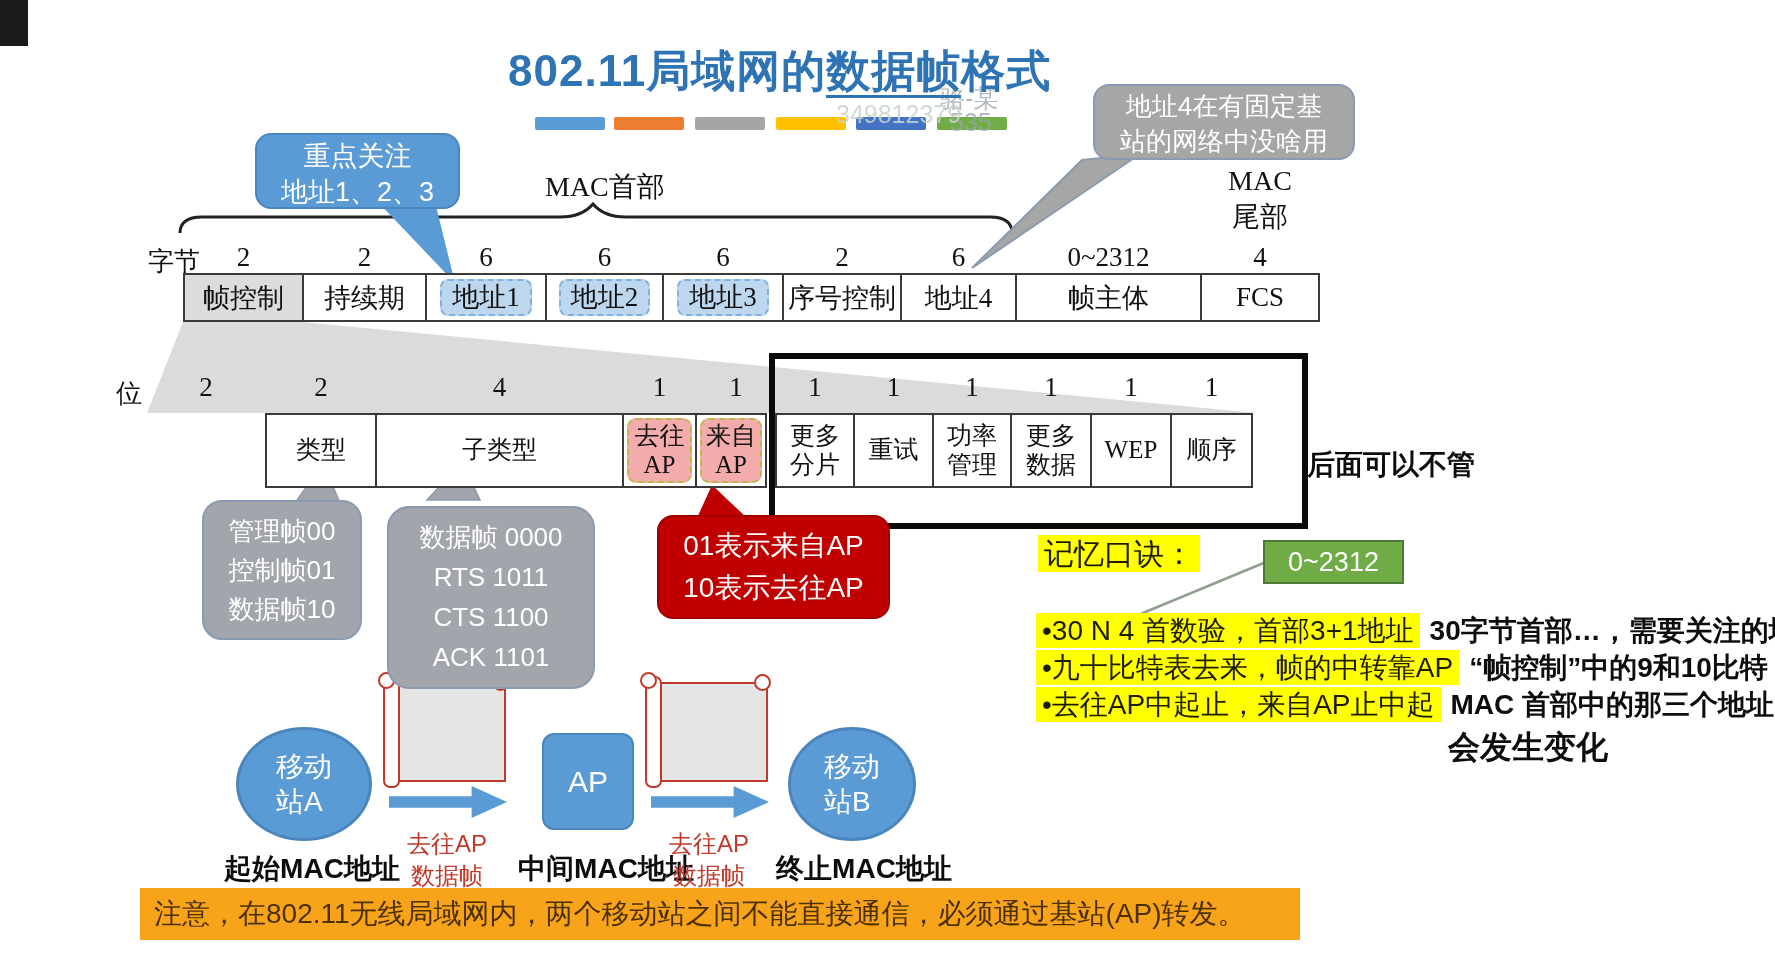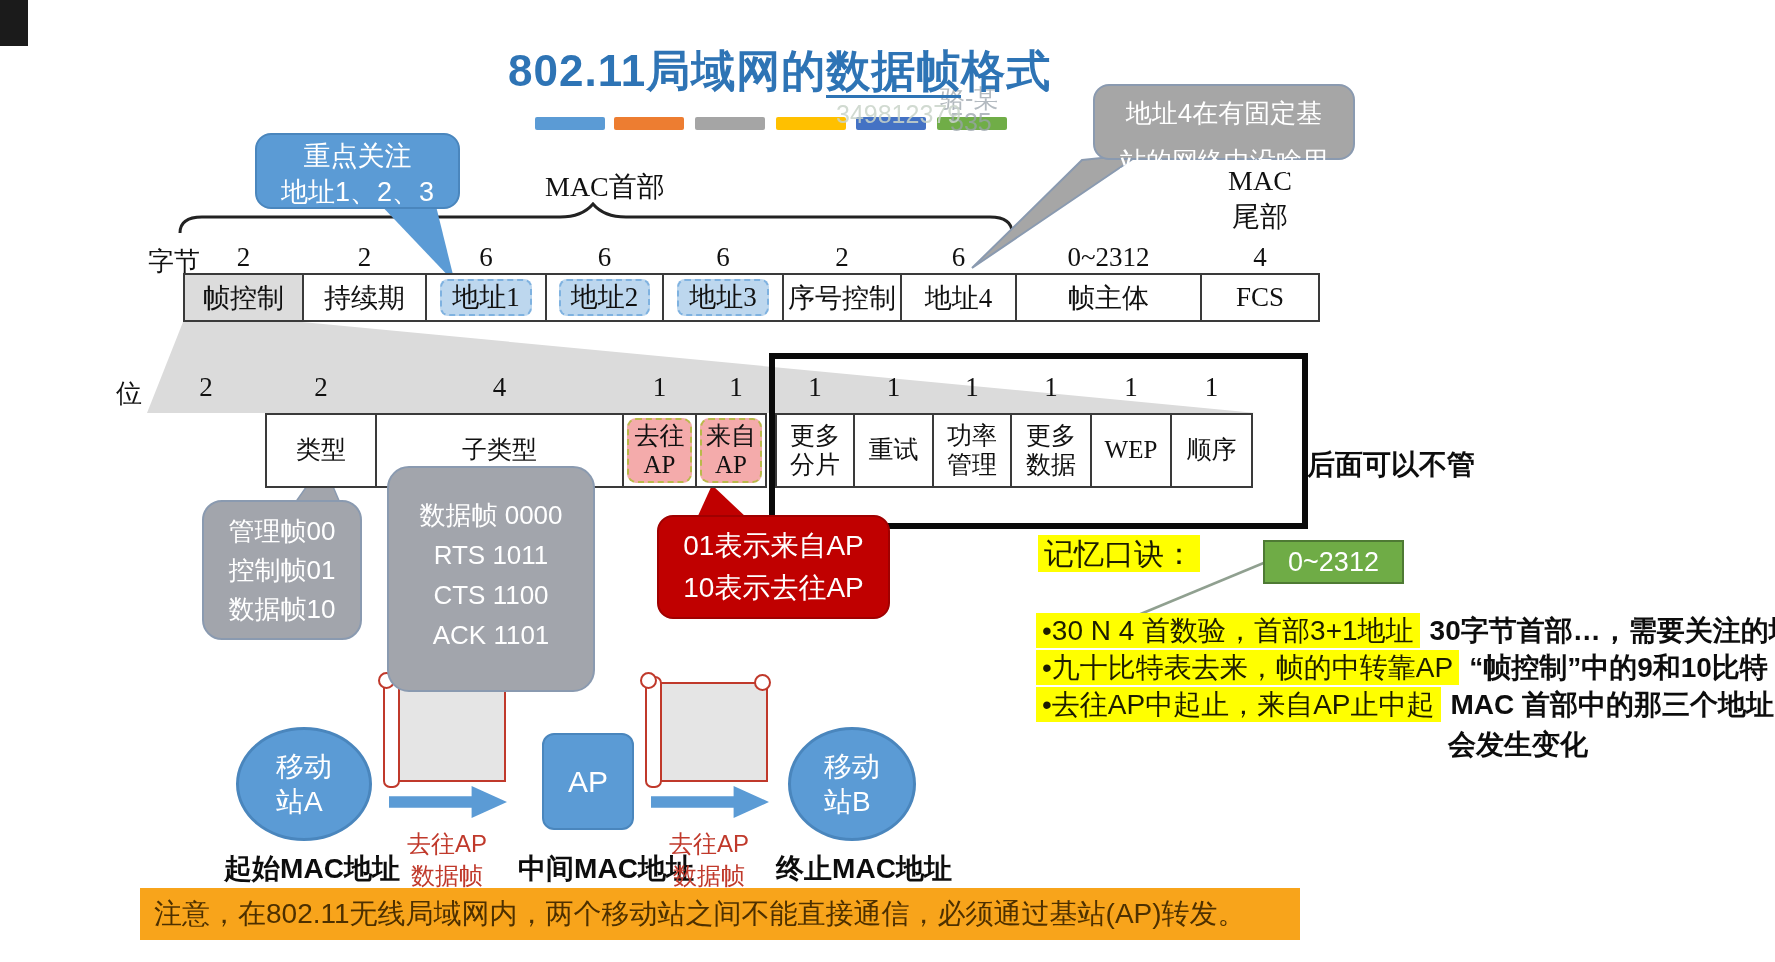--- a/index.html
+++ b/index.html
@@ -85,21 +85,21 @@
   <div class="abs bar" style="left:856px;background:#4472C4;"></div>
   <div class="abs bar" style="left:937px;background:#70AD47;"></div>
 
   <div class="abs wm" style="left:940px;top:82px;">骆-某</div>
   <div class="abs wm" style="left:950px;top:108px;">535</div>
   <div class="abs wm" style="left:836px;top:100px;z-index:2;color:#c9d4c9;opacity:.85;">349812379</div>
 
   <div class="abs callout blue-co pre" style="left:255px;top:133px;width:205px;height:76px;font-size:27px;line-height:36px;padding-top:3px;box-sizing:border-box;">重点关注
 地址1、2、3</div>
 
-  <div class="abs callout gray-co pre" style="left:1093px;top:84px;width:262px;height:76px;font-size:26px;line-height:48px;padding-top:3px;box-sizing:border-box;background:#A6A6A6;">地址4在有固定基
+  <div class="abs callout gray-co pre" style="left:1093px;top:84px;width:262px;height:76px;font-size:26px;line-height:35px;padding-top:3px;box-sizing:border-box;background:#A6A6A6;">地址4在有固定基
 站的网络中没啥用</div>
 
   <div class="abs serif" style="left:545px;top:168px;font-size:28px;color:#111;z-index:2;">MAC首部</div>
   <div class="abs serif pre" style="left:1222px;top:163px;width:76px;font-size:28px;line-height:36px;text-align:center;color:#111;z-index:2;">MAC
 尾部</div>
 
   <div class="abs serif" style="left:148px;top:244px;font-size:26px;color:#111;z-index:2;">字节</div>
   <div class="abs num" style="left:183px;top:242px;width:121px;z-index:2;">2</div>
   <div class="abs num" style="left:302px;top:242px;width:125px;z-index:2;">2</div>
   <div class="abs num" style="left:425px;top:242px;width:122px;z-index:2;">6</div>
@@ -159,41 +159,41 @@
   <div class="cell tcell" style="left:1090px;width:82px;z-index:2;">WEP</div>
   <div class="cell tcell" style="left:1170px;width:83px;z-index:2;">顺序</div>
 
   <div class="abs blackbox"></div>
 
   <div class="abs" style="left:1307px;top:446px;font-size:28px;font-weight:bold;color:#0d0d0d;">后面可以不管</div>
 
   <div class="abs callout gray-co pre" style="left:202px;top:500px;width:160px;height:140px;font-size:26px;line-height:39px;padding-top:10px;box-sizing:border-box;border-radius:20px;">管理帧00
 控制帧01
 数据帧10</div>
-  <div class="abs callout gray-co pre" style="left:387px;top:466px;width:208px;height:226px;font-size:26px;line-height:40px;padding-top:27px;box-sizing:border-box;border-radius:22px;">数据帧 0000
+  <div class="abs callout gray-co pre" style="left:387px;top:506px;width:208px;height:183px;font-size:26px;line-height:40px;padding-top:9px;box-sizing:border-box;border-radius:22px;">数据帧 0000
 RTS 1011
 CTS 1100
 ACK 1101</div>
 
   <div class="abs callout red-co pre" style="left:657px;top:515px;width:233px;height:104px;font-size:28px;line-height:42px;padding-top:8px;box-sizing:border-box;">01表示来自AP
 10表示去往AP</div>
 
   <div class="abs" style="left:1038px;top:534px;font-size:30px;z-index:6;"><span class="hl">记忆口诀：</span></div>
   <div class="abs greenbox">0~2312</div>
 
   <div class="abs bullet-row" style="top:612px;z-index:6;">
     <span class="hl">•30 N 4 首数验，首部3+1地址</span><span class="note">30字节首部…，需要关注的地址</span>
   </div>
   <div class="abs bullet-row" style="top:649px;z-index:6;">
     <span class="hl">•九十比特表去来，帧的中转靠AP</span><span class="note">“帧控制”中的9和10比特</span>
   </div>
   <div class="abs bullet-row" style="top:686px;z-index:6;">
     <span class="hl">•去往AP中起止，来自AP止中起</span><span class="note">MAC 首部中的那三个地址</span>
   </div>
-  <div class="abs bold-note" style="left:1448px;top:726px;font-size:28px;">会发生变化</div>
+  <div class="abs bold-note" style="left:1448px;top:726px;font-size:32px;">会发生变化</div>
 
   <div class="abs ellipse pre" style="left:236px;top:727px;width:130px;height:108px;">移动
 站A</div>
   <div class="abs scroll pre" style="left:388px;top:682px;width:118px;height:100px;">
     <span class="roll"></span>
     <span class="curl"></span>
     <span class="curl2"></span>
     <span>去往AP
 数据帧</span>
   </div>

